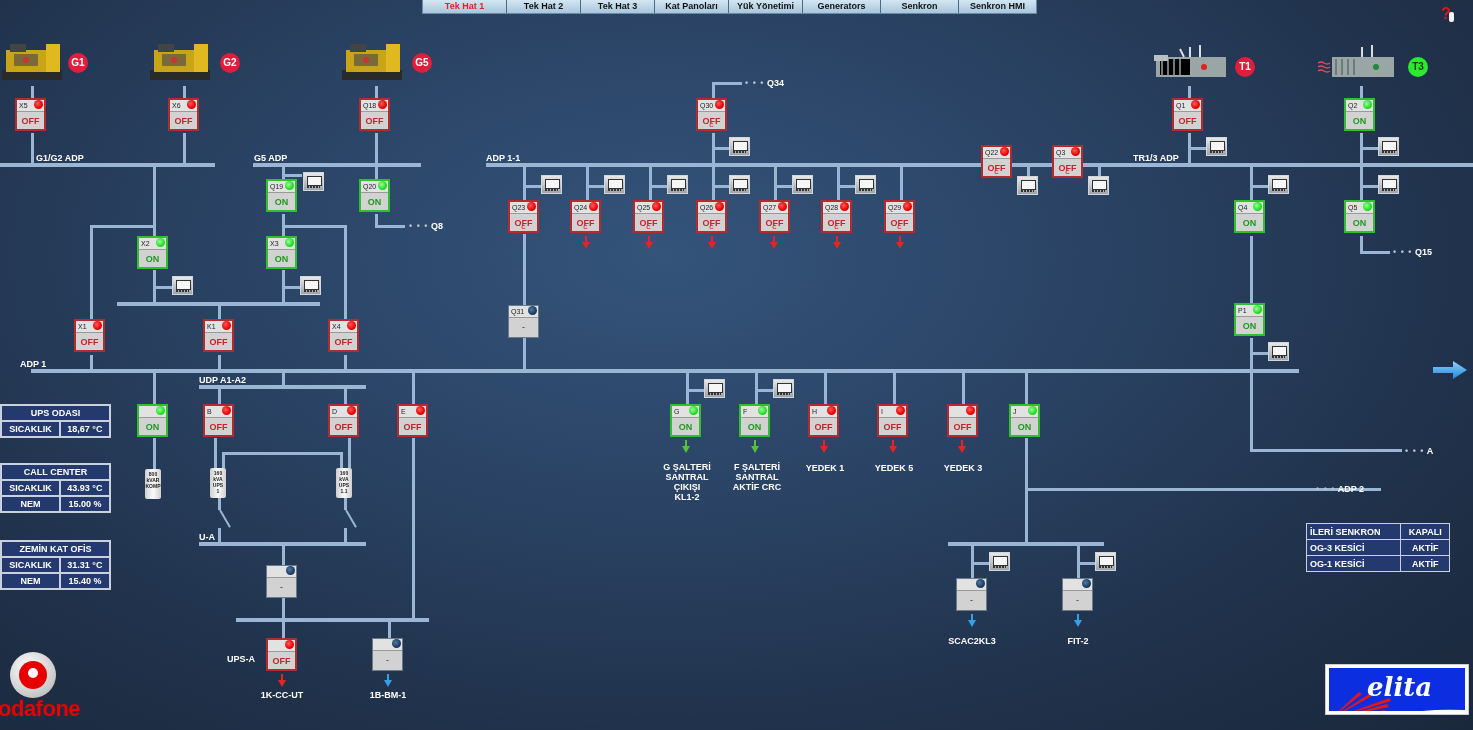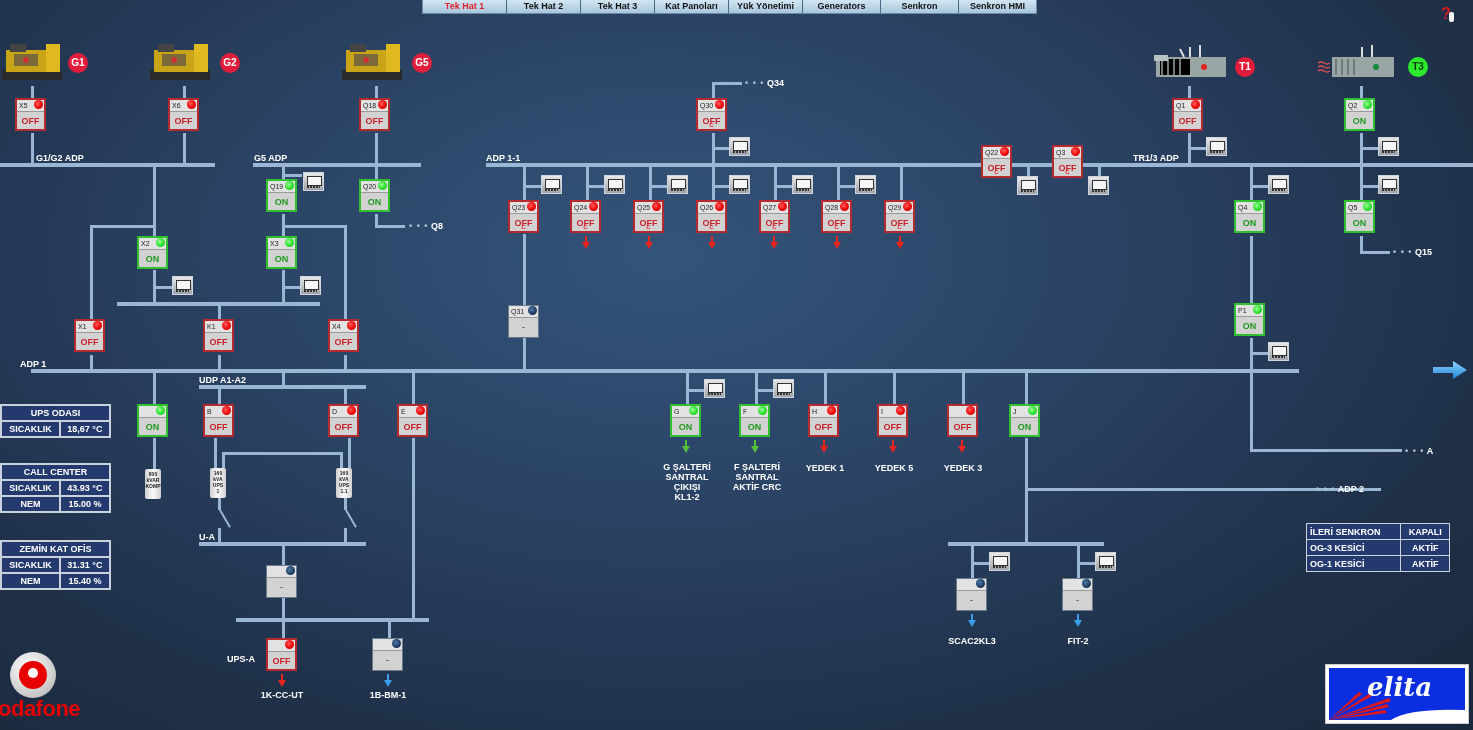--- a/index.html
+++ b/index.html
@@ -733,21 +733,21 @@
       </tr>
 </tbody>
   </table>
 
 <div class="abs" style="left:10px;top:652px;width:46px;height:46px;border-radius:50%;background:radial-gradient(circle at 40% 35%,#ffffff,#c8c8c8 70%,#9a9a9a);">
   <div style="position:absolute;left:9px;top:9px;width:28px;height:28px;border-radius:50%;background:#e60000;"></div>
   <div style="position:absolute;left:18px;top:16px;width:10px;height:10px;border-radius:50%;background:#fff;"></div>
 </div>
 <div class="abs" style="left:-2px;top:696px;font-size:22px;font-weight:bold;color:#e60000;letter-spacing:-0.5px;">odafone</div>
 
-<div class="abs" style="left:1325px;top:664px;width:144px;height:60px;background:#fff;border:1px solid #ccc;box-sizing:border-box;">
+<div class="abs" style="left:1325px;top:664px;width:144px;height:51px;background:#fff;border:1px solid #ccc;box-sizing:border-box;">
   <div style="position:absolute;left:3px;top:3px;right:3px;bottom:3px;background:#0a2ee0;overflow:hidden;">
     <svg width="136" height="52" viewBox="0 0 136 52" style="position:absolute;left:0;top:0;">
       <g fill="#e01818">
         <path d="M0 52 L60 30 L62 33 Z"></path>
         <path d="M0 52 L58 36 L60 39 Z"></path>
         <path d="M0 52 L56 42 L58 45 Z"></path>
         <path d="M0 52 L40 26 L43 28 Z"></path>
         <path d="M0 52 L30 24 L33 26 Z"></path>
       </g>
       <path d="M62 52 Q80 40 136 42 L136 52 Z" fill="#fff"></path>

